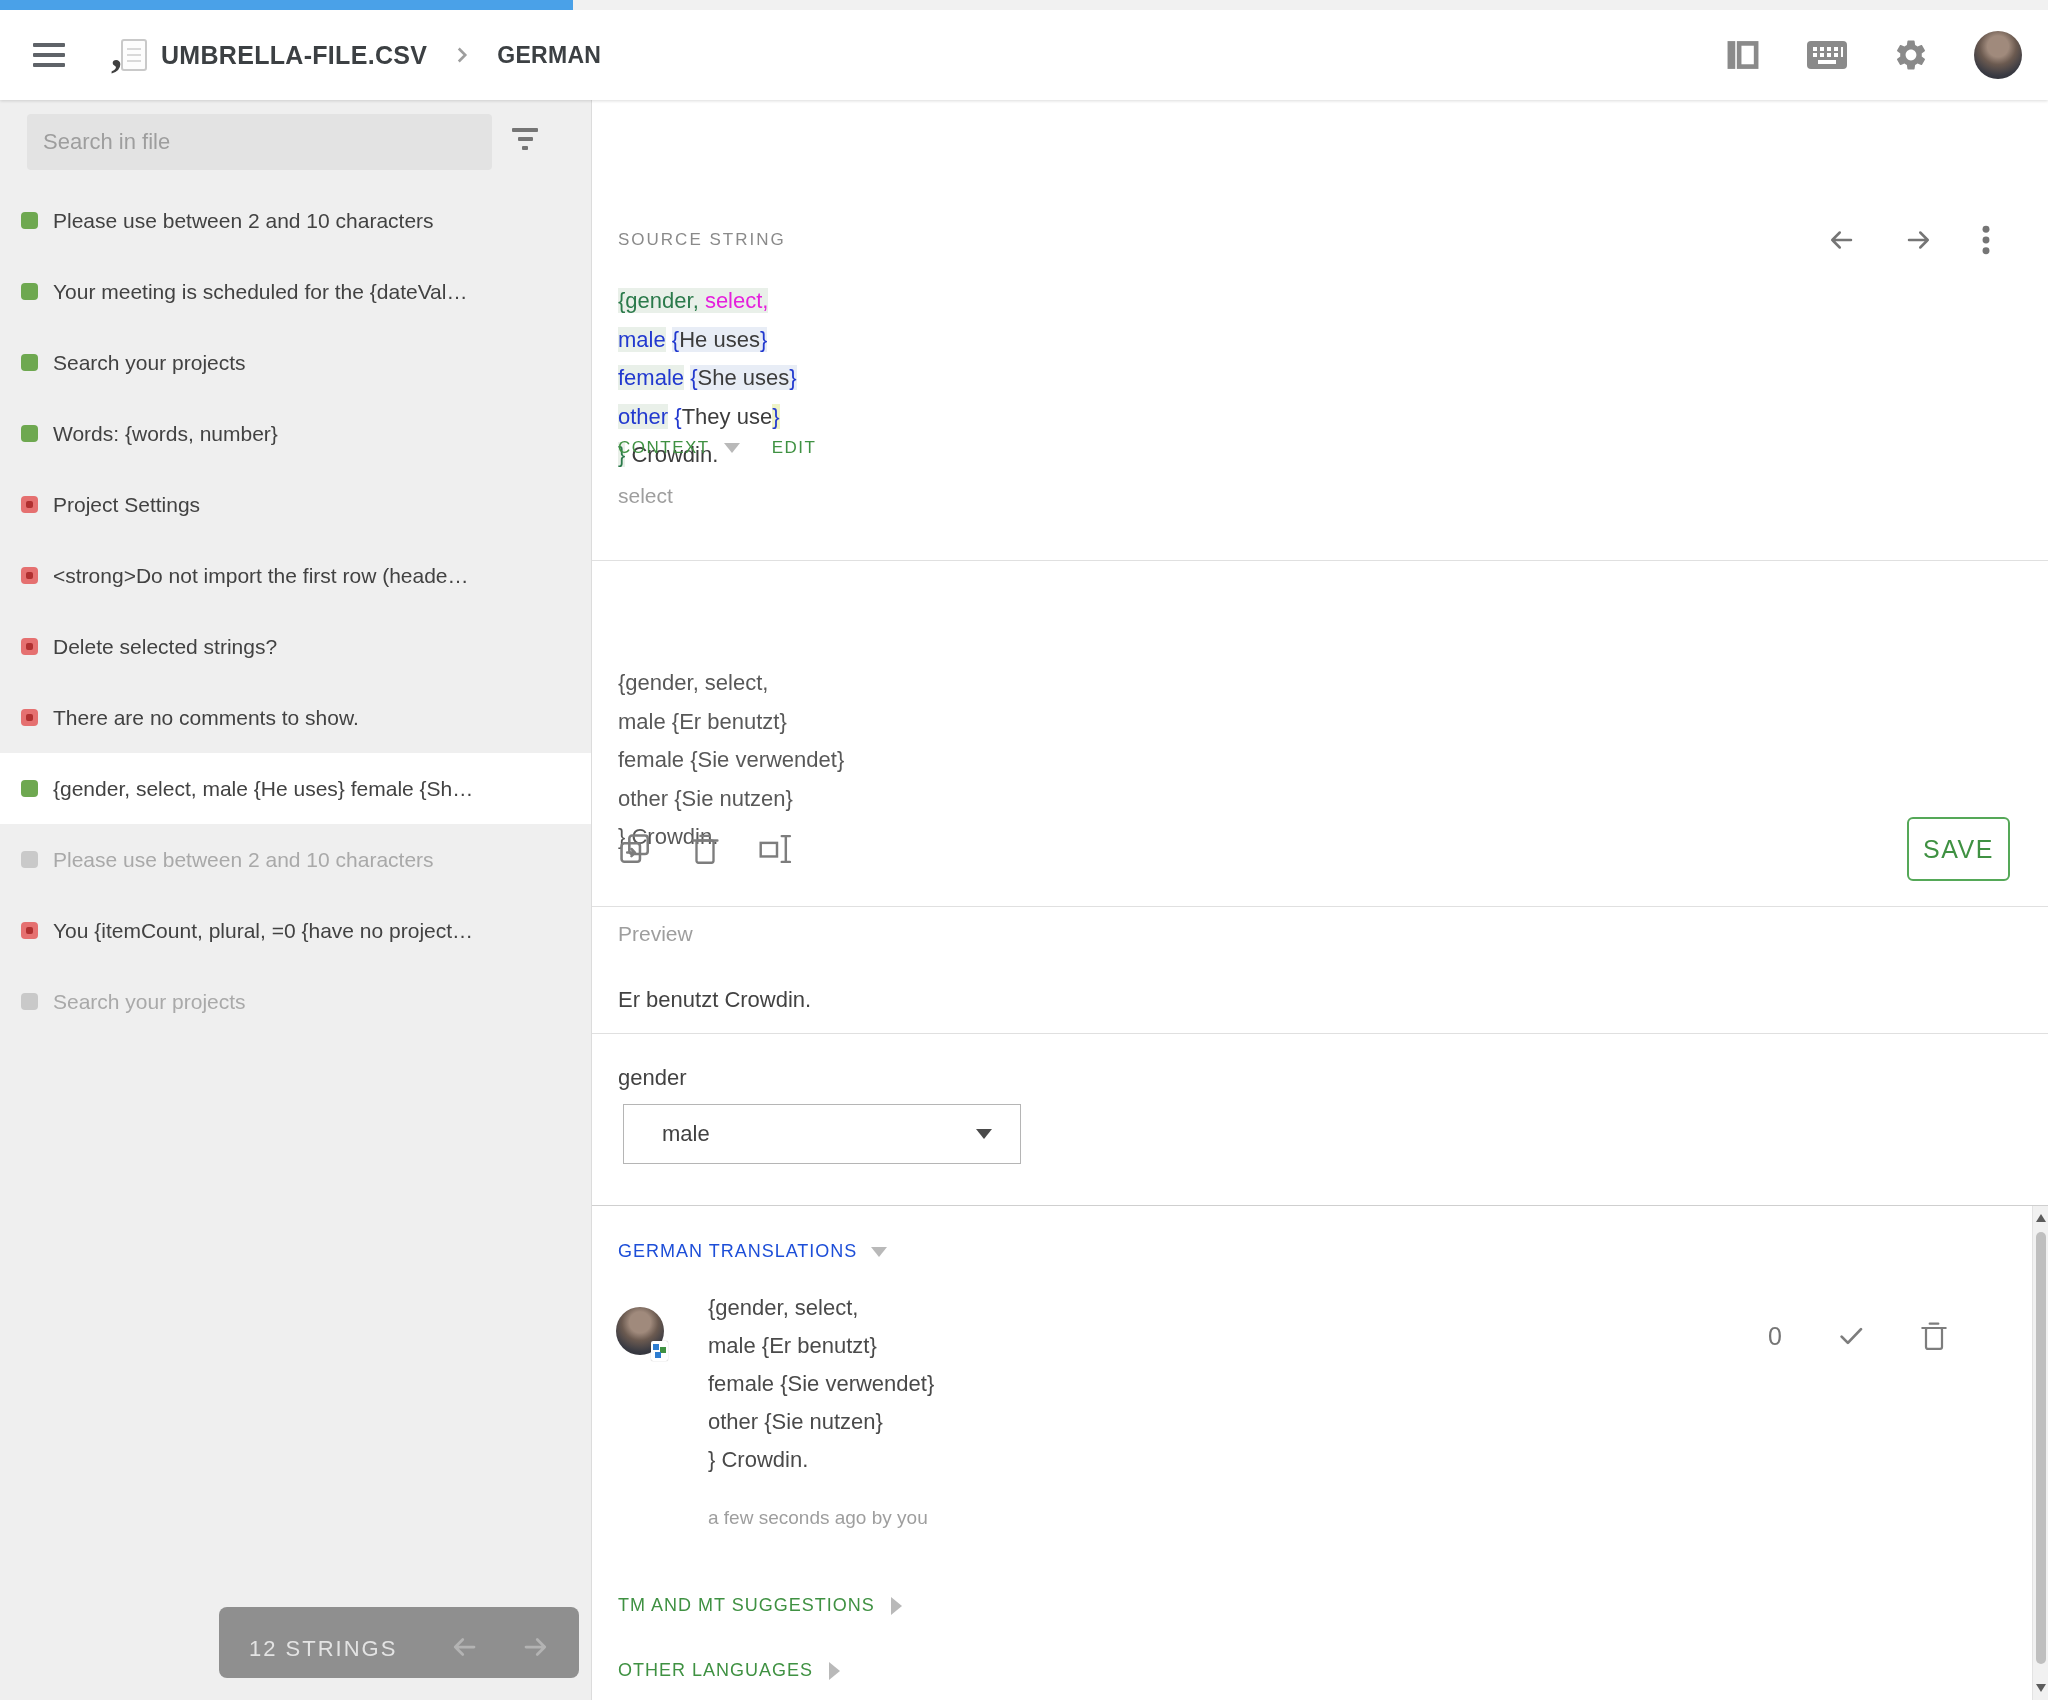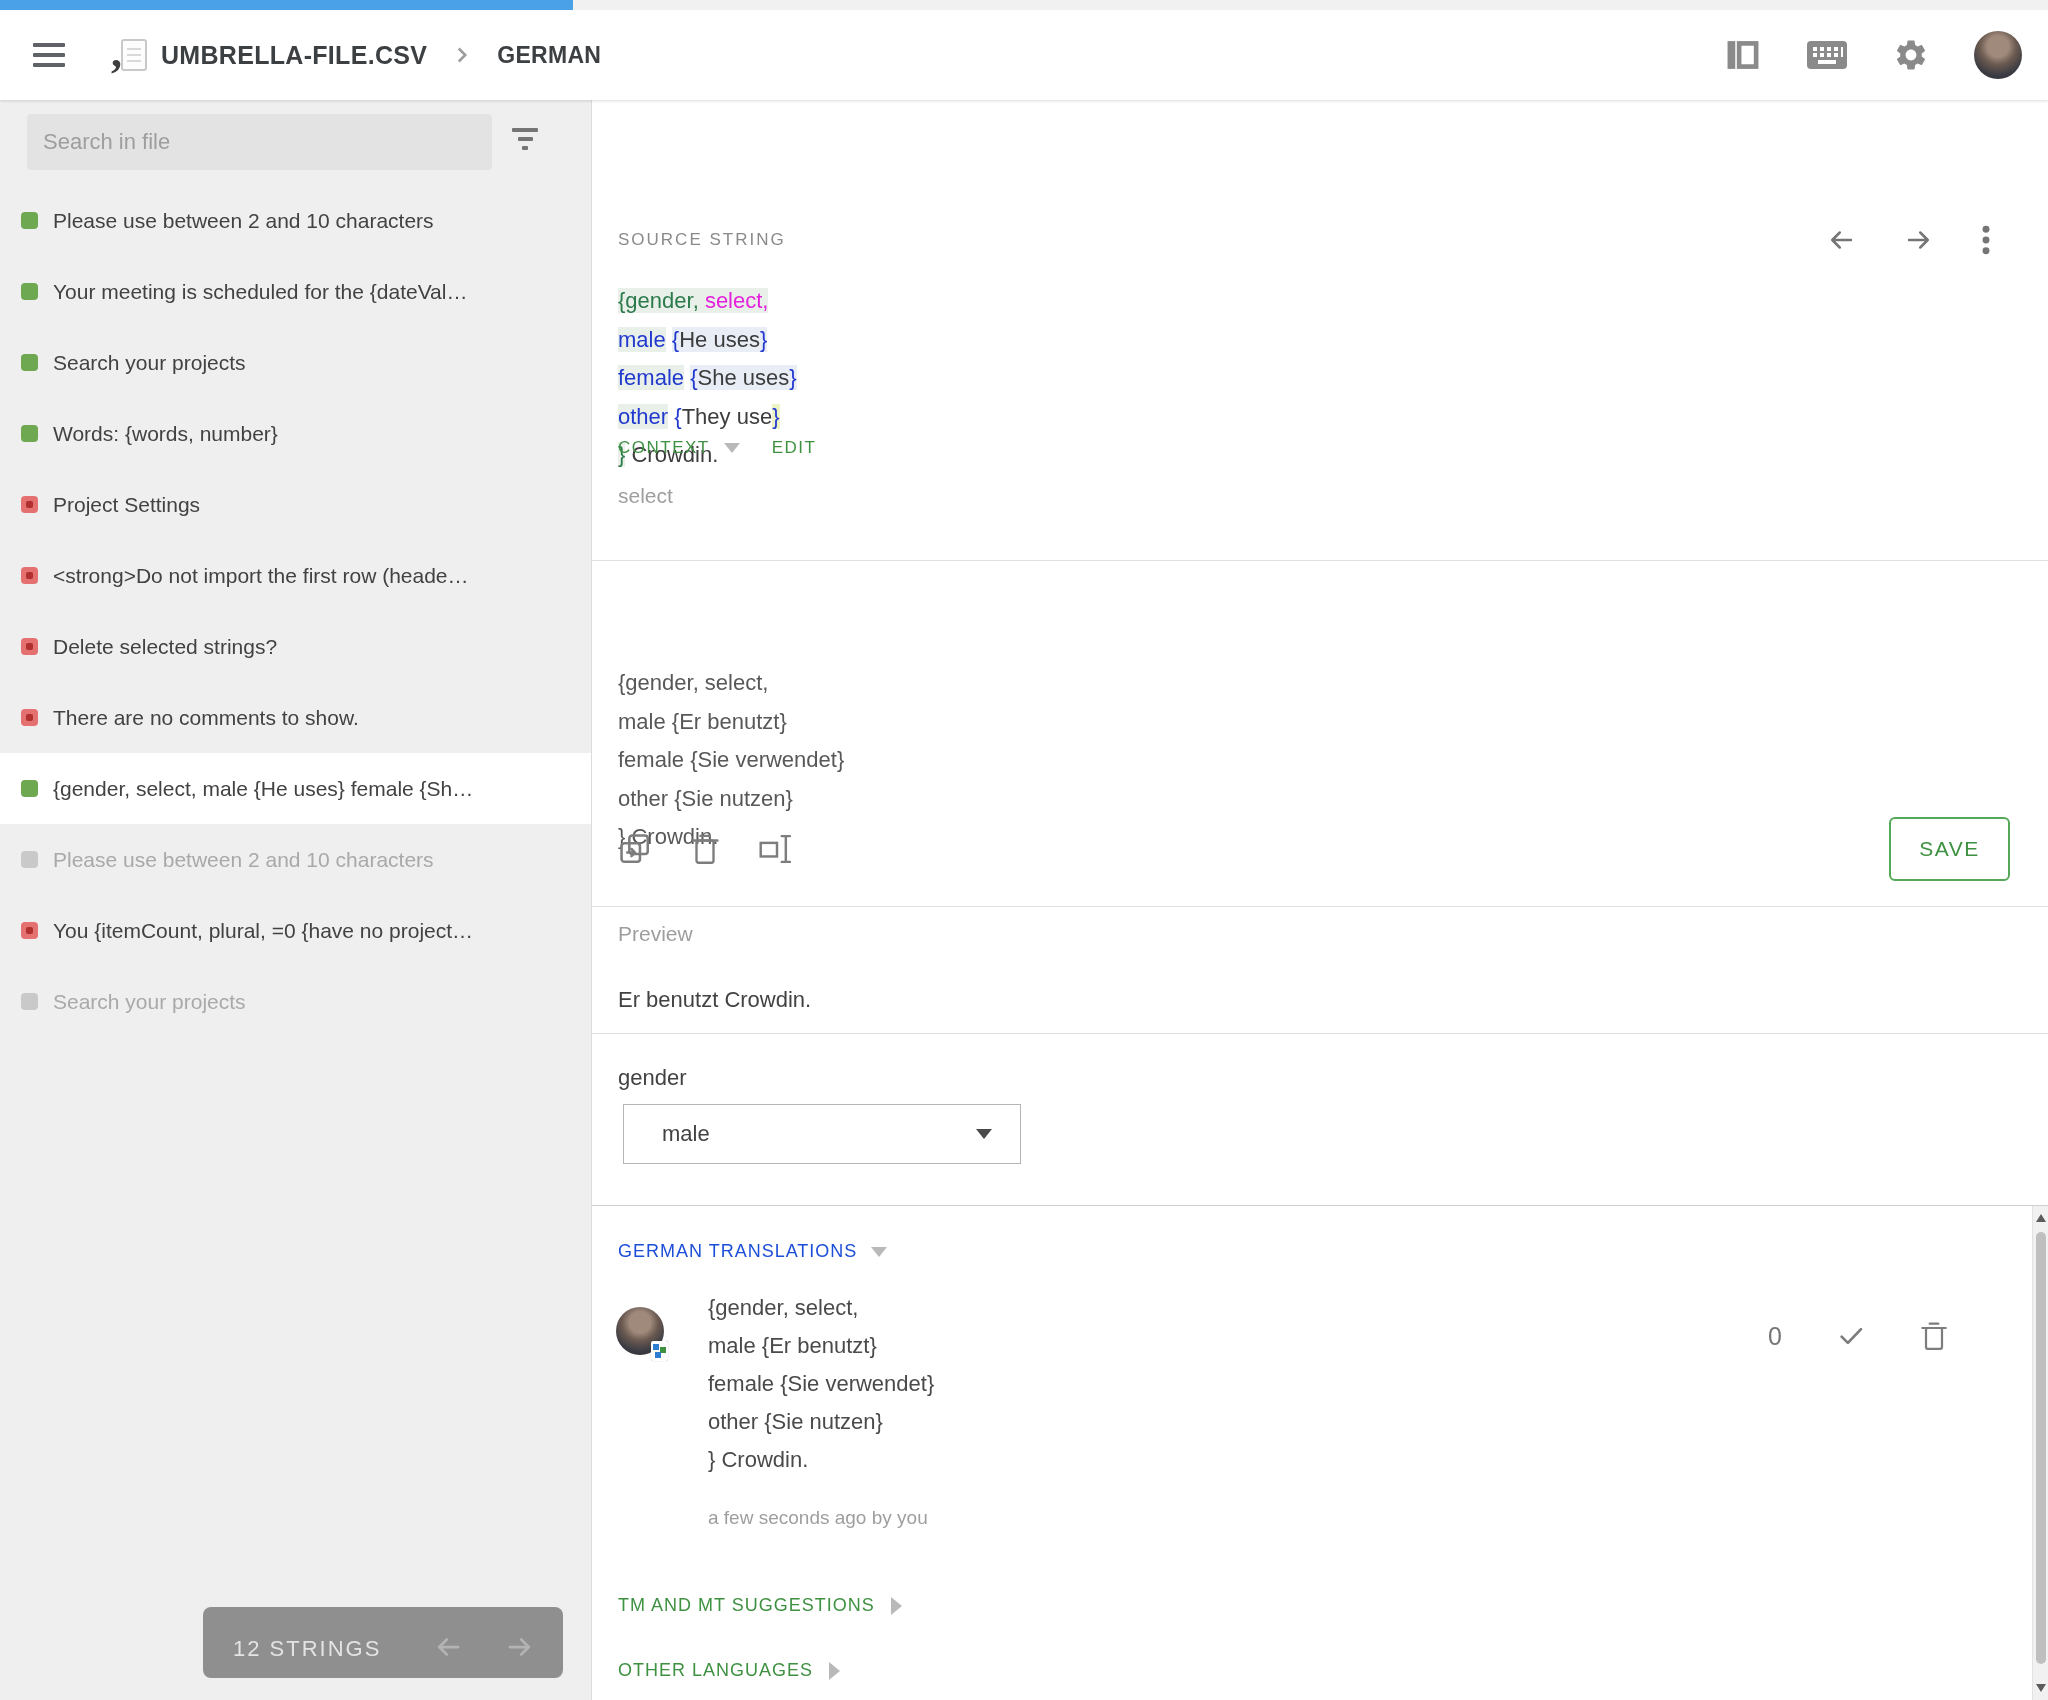--- a/index.html
+++ b/index.html
@@ -46,21 +46,21 @@
   .srow { position:absolute; left:0; width:100%; height:71px; display:flex; align-items:center; cursor:pointer; }
   .srow.selected { background:#fff; }
   .sq { flex:none; width:17px; height:17px; border-radius:4px; margin-left:21px; position:relative; }
   .srow.st-green .sq { background:#6ea850; }
   .srow.st-red .sq { background:#e57070; }
   .srow.st-red .sq::after { content:""; position:absolute; left:5px; top:5px; width:7px; height:7px; border-radius:2px; background:#b03030; }
   .srow.st-gray .sq { background:#c9c9c9; }
   .slabel { margin-left:15px; font-size:21px; color:#424242; white-space:nowrap; overflow:hidden; max-width:528px; }
   .srow.dim .slabel { color:#a9a9a9; }
 
-  .strings-footer { position:absolute; top:1507px; left:203px; width:360px; height:71px; background:#8f8f8f;
+  .strings-footer { position:absolute; top:1507px; left:219px; width:360px; height:71px; background:#8f8f8f;
                     border-radius:8px; display:flex; align-items:center; padding:12px 26px 0 30px; z-index:5; }
   .strings-footer .cnt { color:#e3e3e3; font-size:22px; letter-spacing:2px; font-weight:500; }
   .strings-footer .nav { margin-left:auto; display:flex; gap:38px; }
   .strings-footer svg { cursor:pointer; }
 
   
   .src-header { position:absolute; top:124px; left:26px; right:56px; height:32px; display:flex; align-items:center; }
   .src-header .lab { color:#8a8a8a; font-size:17px; letter-spacing:2px; }
   .src-nav { margin-left:auto; display:flex; align-items:center; gap:44px; }
   .src-nav .nbtn { cursor:pointer; display:flex; align-items:center; }
@@ -74,22 +74,22 @@
   .tri-down { width:0; height:0; border-left:8px solid transparent; border-right:8px solid transparent; border-top:10px solid #b9b9b9; margin-left:14px; }
   .ctx-row .edit { margin-left:32px; }
   .ctx-val { position:absolute; top:384px; left:26px; color:#9e9e9e; font-size:21px; }
 
   .hr { position:absolute; left:0; width:100%; height:1px; background:#e0e0e0; }
 
   .editor-text { position:absolute; top:564px; left:26px; font-size:22px; line-height:38.5px; color:#585858; white-space:pre-line; }
 
   .actions-row { position:absolute; top:712px; left:26px; right:38px; height:74px; display:flex; align-items:center; }
   .act-ic { margin-right:38px; cursor:pointer; display:flex; align-items:center; }
-  .save-btn { margin-left:auto; width:121px; height:64px; background:#fff; border:2px solid #55a858; border-radius:6px;
-              color:#3f9142; font-size:21px; letter-spacing:1.5px; font-family:"Liberation Sans",sans-serif; cursor:pointer; }
+  .save-btn { margin-left:auto; width:103px; height:64px; background:#fff; border:2px solid #55a858; border-radius:6px;
+              color:#3f9142; font-size:25px; letter-spacing:1.5px; font-family:"Liberation Sans",sans-serif; cursor:pointer; }
 
   .preview-label { position:absolute; top:822px; left:26px; color:#9e9e9e; font-size:21px; }
   .preview-text { position:absolute; top:887px; left:26px; color:#424242; font-size:22px; }
 
   .param-label { position:absolute; top:965px; left:26px; color:#424242; font-size:22px; }
   .select-box { position:absolute; top:1004px; left:31px; width:398px; height:60px; background:#fff;
                 border:1px solid #b5b5b5; display:flex; align-items:center; cursor:pointer; }
   .select-box .val { margin-left:38px; font-size:22px; color:#424242; }
   .select-box .tri { margin-left:auto; margin-right:28px; width:0; height:0;
                      border-left:8px solid transparent; border-right:8px solid transparent; border-top:10px solid #4a4a4a; }

